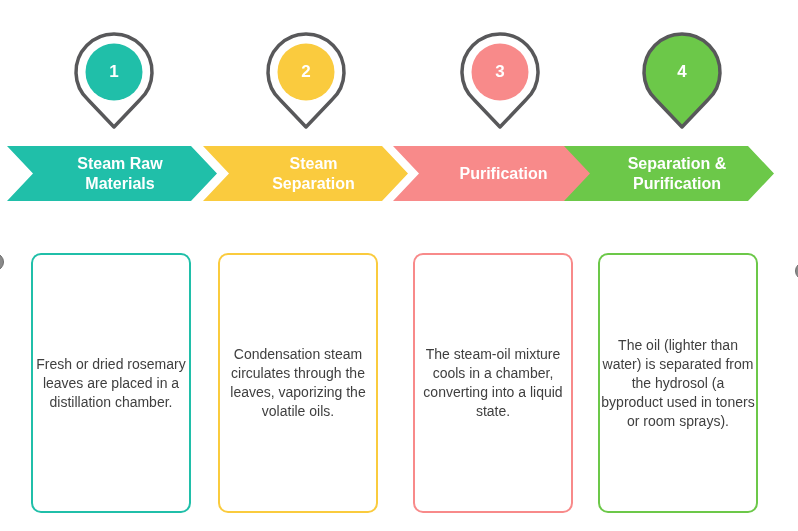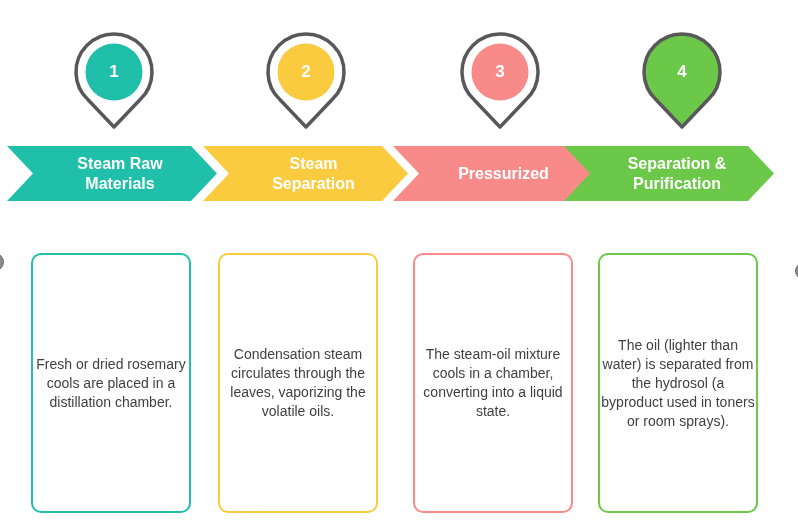--- a/index.html
+++ b/index.html
@@ -65,21 +65,21 @@
       <svg viewBox="0 0 96 100">
         <path class="pin-path" d="M48,97 L22.3,70 A38,38 0 1 1 73.7,70 Z"></path>
         <circle class="pin-circle" cx="48" cy="42" r="28.5"></circle>
       </svg>
       <span class="pin-num">1</span>
     </div>
     <div class="chevron" style="left:7px;width:210px">
       <span class="chevron-label">Steam Raw Materials</span>
     </div>
     <div class="card" style="left:31px">
-      <p class="card-text">Fresh or dried rosemary cools are placed in a distillation chamber.</p>
+      <p class="card-text">Fresh or dried rosemary leaves are placed in a distillation chamber.</p>
     </div>
   </div>
 
   
   <div class="step" style="--c: #FACB3E;">
     <div class="pin" style="left:258px">
       <svg viewBox="0 0 96 100">
         <path class="pin-path" d="M48,97 L22.3,70 A38,38 0 1 1 73.7,70 Z"></path>
         <circle class="pin-circle" cx="48" cy="42" r="28.5"></circle>
       </svg>
@@ -96,21 +96,21 @@
   
   <div class="step" style="--c: #F88A8A;">
     <div class="pin" style="left:452px">
       <svg viewBox="0 0 96 100">
         <path class="pin-path" d="M48,97 L22.3,70 A38,38 0 1 1 73.7,70 Z"></path>
         <circle class="pin-circle" cx="48" cy="42" r="28.5"></circle>
       </svg>
       <span class="pin-num">3</span>
     </div>
     <div class="chevron" style="left:393px;width:205px">
-      <span class="chevron-label">Pressurized</span>
+      <span class="chevron-label">Purification</span>
     </div>
     <div class="card" style="left:413px">
       <p class="card-text">The steam-oil mixture cools in a chamber, converting into a liquid state.</p>
     </div>
   </div>
 
   
   <div class="step filled" style="--c: #6CC849;">
     <div class="pin" style="left:634px">
       <svg viewBox="0 0 96 100">

